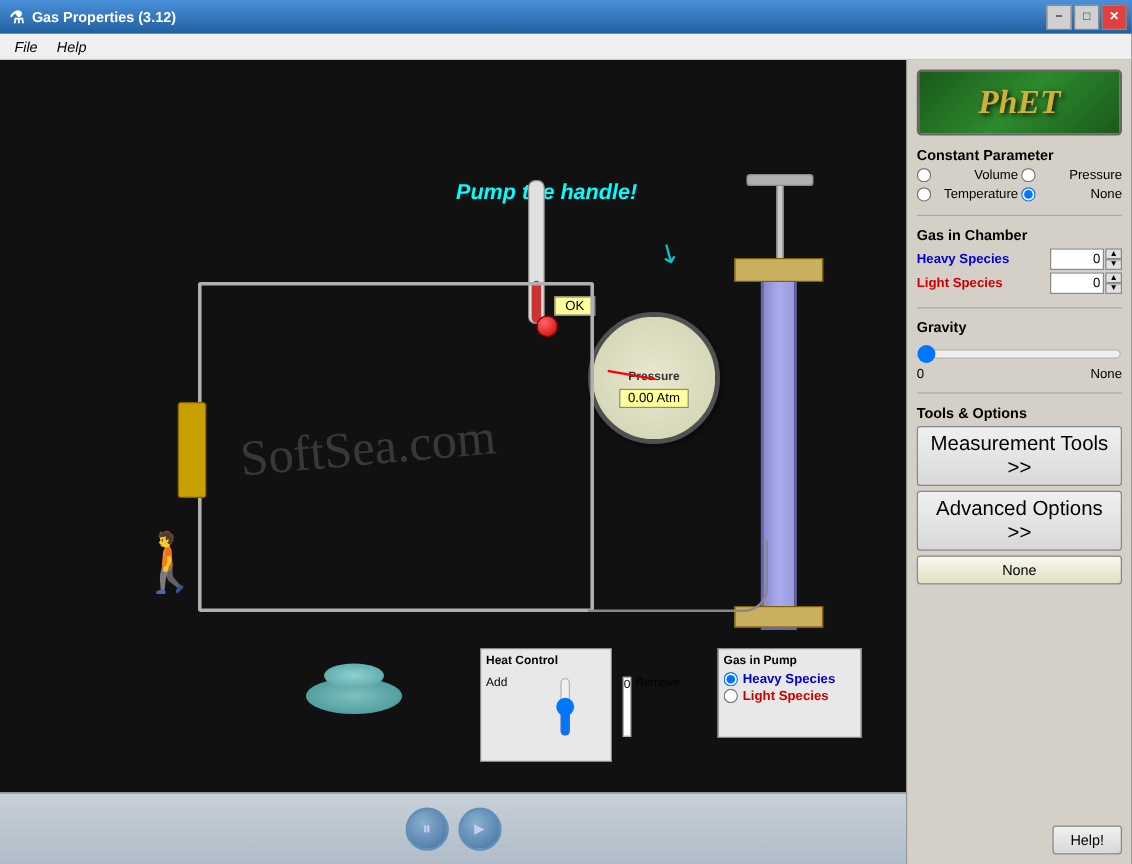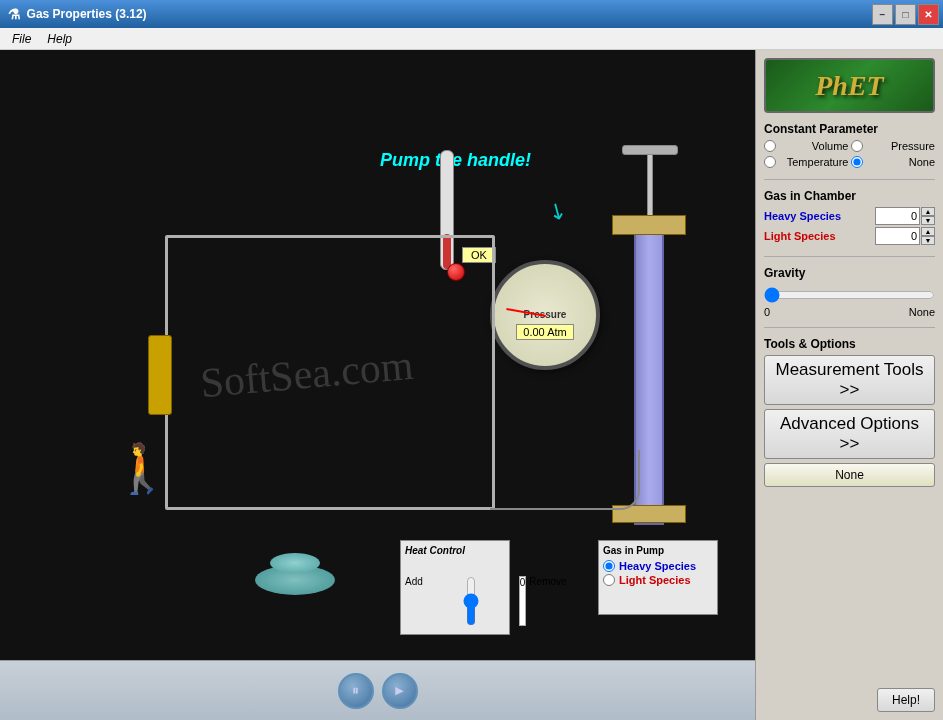--- a/index.html
+++ b/index.html
@@ -393,22 +393,21 @@
       top: 490px;
       width: 110px;
       height: 95px;
       border: 1px solid #888;
       background: #e8e8e8;
       padding: 4px;
     }
     .heat-box-title {
       font-size: 10px;
       font-weight: bold;
-      margin-bottom: 20px;
-      font-style: italic;
+      margin-bottom: 8px;
     }
     .heat-slider-area {
       display: flex;
       flex-direction: row;
       gap: 3px;
       font-size: 10px;
     }
     .heat-slider-label { text-align: center; }
     .heat-slider-val { text-align: center; background: #fff; border: 1px solid #aaa; }
 

